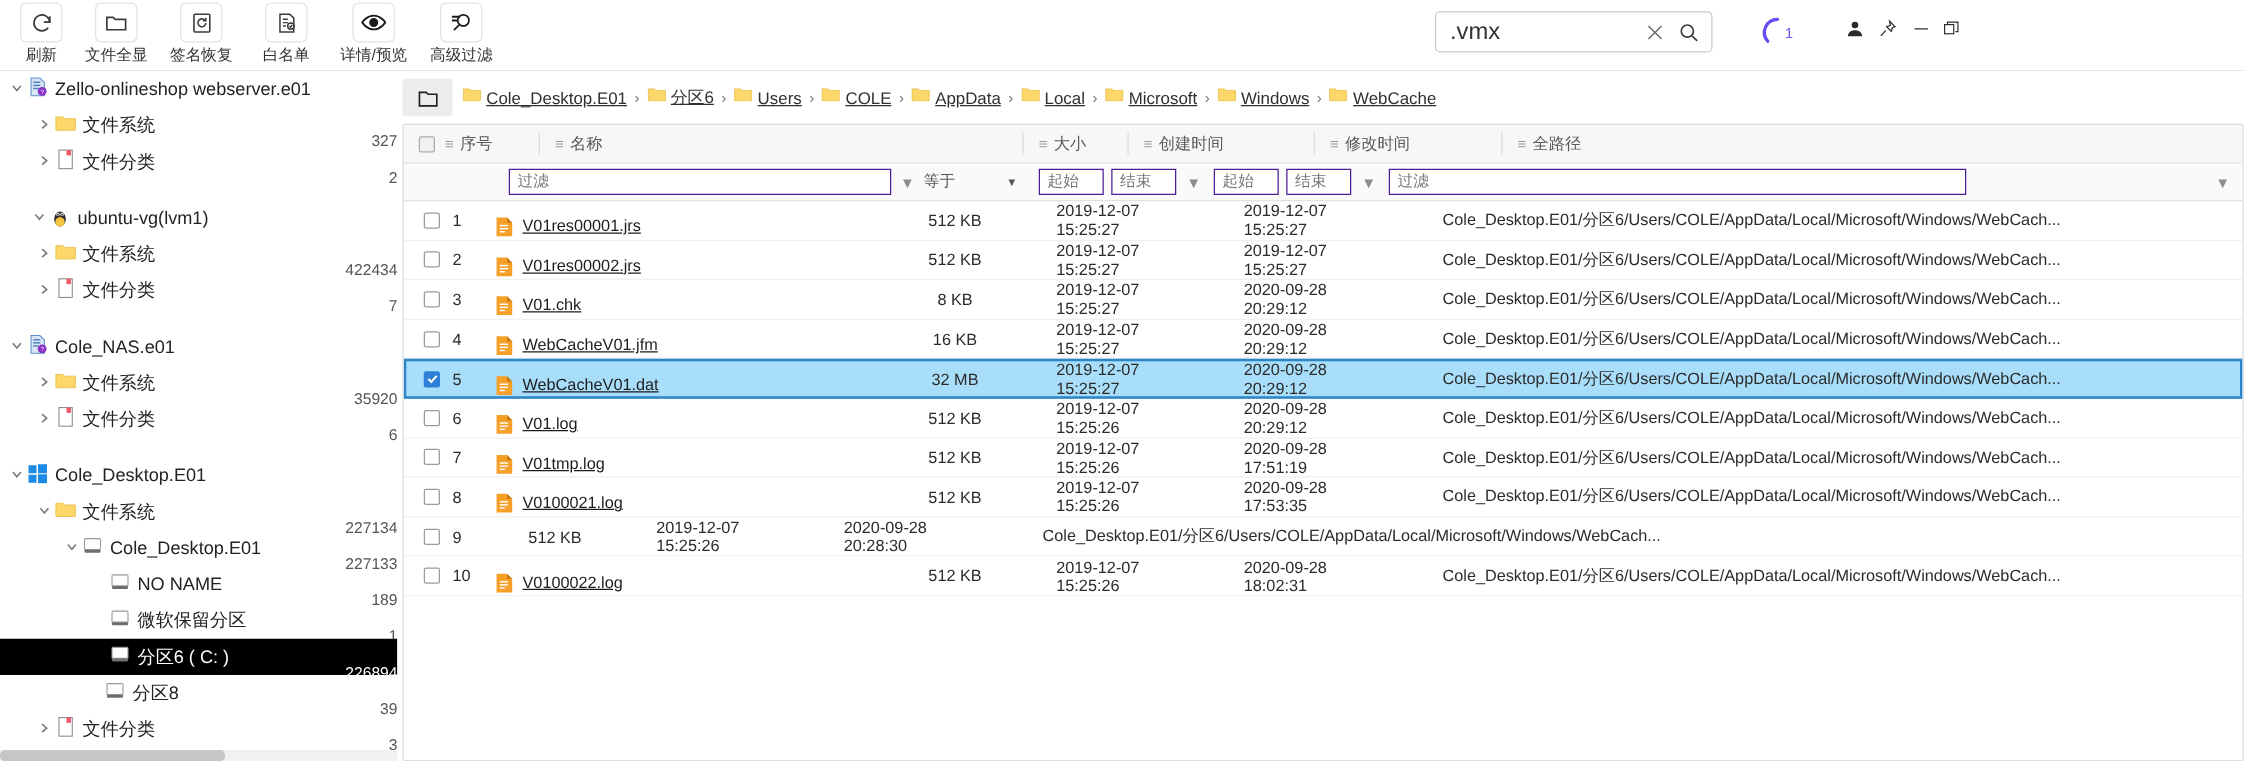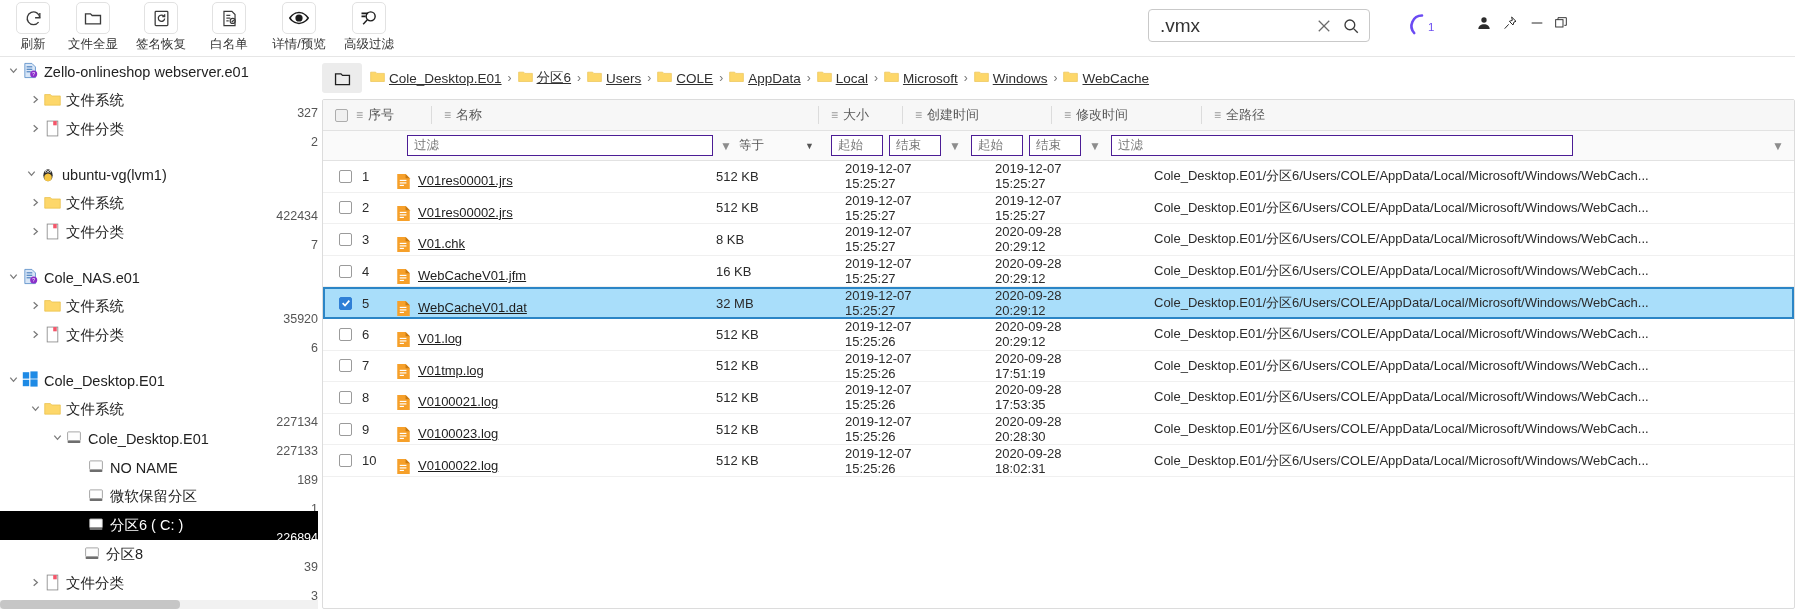--- a/index.html
+++ b/index.html
@@ -129,21 +129,21 @@
   .trow.sel { background: #a9defa; border: 2px solid #2b85c6; height: 31.6px; }
   .rchk {
     width: 13px; height: 13px; border: 1px solid #9b9b9b; border-radius: 2px;
     background: #fff; margin-left: 16px; margin-right: 10px; flex: 0 0 13px;
     display: flex; align-items: center; justify-content: center; cursor: pointer;
   }
   .rchk.on { background: #2f7fd6; border-color: #2f7fd6; color: #fff; }
   .c-idx  { width: 34px; }
   .c-name { width: 320px; display: flex; align-items: flex-start; margin-top: 14px; }
   .c-name .fname { text-decoration: underline; color: #1d1d1d; margin-left: 7px; }
-  .c-size { width: 96px; text-align: left; }
+  .c-size { width: 96px; text-align: center; }
   .c-ct   { width: 150px; padding-left: 33px; }
   .c-mt   { width: 150px; padding-left: 33px; }
   .c-path { padding-left: 42px; white-space: nowrap; overflow: hidden; }
   #hscroll {
     position: absolute; left: 0; bottom: 0; width: 318px; height: 9px; background: #f1f1f1;
   }
   #hscroll .thumb { width: 180px; height: 9px; background: #c6c6c6; border-radius: 4px; }
 </style>
 </head>
 <body>
@@ -733,30 +733,20 @@
             <span class="fname">V0100021.log</span>
           </div>
           <div class="c-size">512 KB</div>
           <div class="c-ct">2019-12-07 15:25:26</div>
           <div class="c-mt">2020-09-28 17:53:35</div>
           <div class="c-path">Cole_Desktop.E01/分区6/Users/COLE/AppData/Local/Microsoft/Windows/WebCach...</div>
         </div>
         <div class="trow">
           <div class="rchk"></div>
           <div class="c-idx">9</div>
-          <div class="c-name">
-            <span><svg width="15" height="17" viewBox="0 0 18 20">
-                <path d="M1.5 1h10l5 5v13h-15z" fill="#f6a02a"></path>
-                <path d="M11.5 1l5 5h-5z" fill="#c87a12"></path>
-                <rect x="4.5" y="8" width="8" height="1.4" fill="#fff"></rect>
-                <rect x="4.5" y="11" width="8" height="1.4" fill="#fff"></rect>
-                <rect x="4.5" y="14" width="5" height="1.4" fill="#fff"></rect>
-              </svg></span>
-            <span class="fname">V0100023.log</span>
-          </div>
           <div class="c-size">512 KB</div>
           <div class="c-ct">2019-12-07 15:25:26</div>
           <div class="c-mt">2020-09-28 20:28:30</div>
           <div class="c-path">Cole_Desktop.E01/分区6/Users/COLE/AppData/Local/Microsoft/Windows/WebCach...</div>
         </div>
         <div class="trow">
           <div class="rchk"></div>
           <div class="c-idx">10</div>
           <div class="c-name">
             <span><svg width="15" height="17" viewBox="0 0 18 20">

